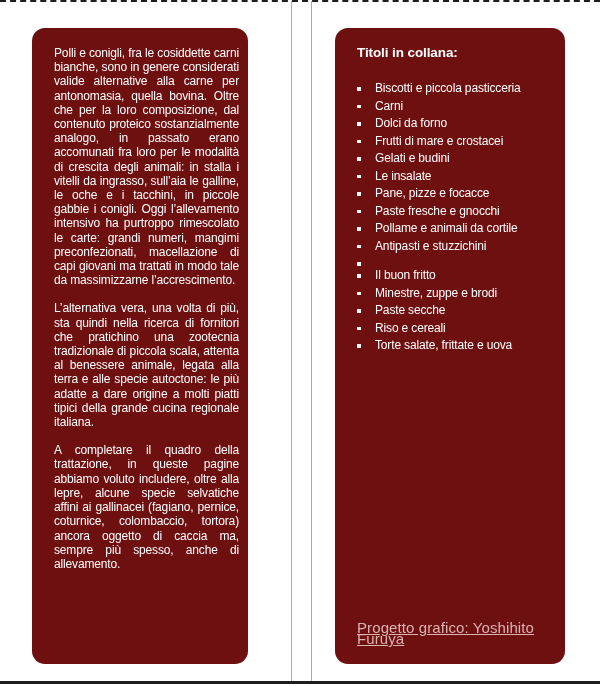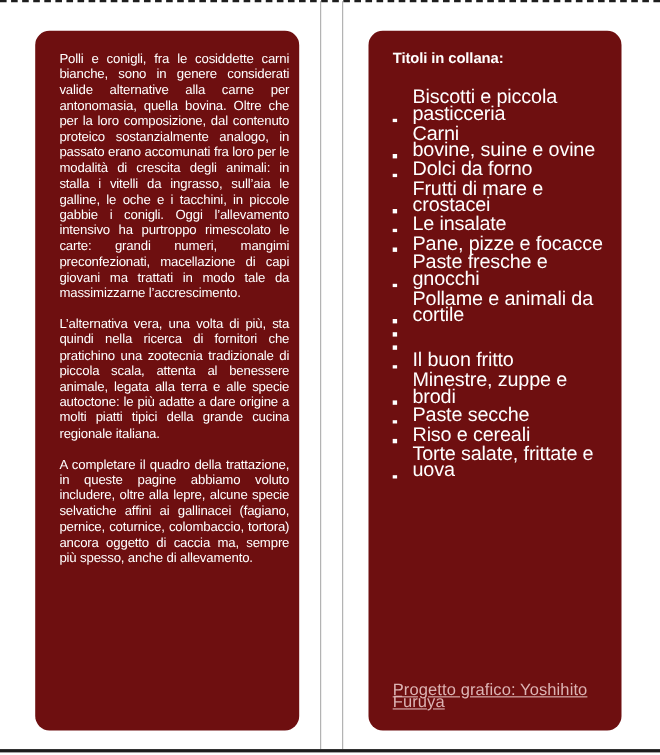--- a/index.html
+++ b/index.html
@@ -44,21 +44,21 @@
   .fold-line.f2 { left: 311px; }
 
   .panel {
     position: absolute;
     top: 28px;
     height: 636px;
     background: var(--panel-bg);
     border-radius: 13px;
     color: var(--text);
   }
-  .panel.left  { left: 32px;  width: 240px; }
+  .panel.left  { left: 32px;  width: 216px; }
   .panel.right { left: 335px; width: 230px; }
 
   
   .flap-text {
     padding: 18px 9px 0 22px;
   }
   .flap-text p {
     font-size: 12px;
     line-height: 14.2px;
     text-align: justify;
@@ -81,22 +81,22 @@
     letter-spacing: -0.1px;
     margin: 0 0 21px 0;
     color: var(--text);
   }
   .series h2.upcoming { margin-top: 40px; }
   ul.title-list {
     list-style: none;
   }
   ul.title-list li {
     display: flex;
-    align-items: flex-end;
-    font-size: 18px;
+    align-items: flex-start;
+    font-size: 12px;
     line-height: 15px;
     letter-spacing: -0.15px;
     margin-bottom: 2.5px;
   }
   .bullet {
     flex: 0 0 auto;
     width: 3.5px;
     height: 3.5px;
     margin-top: 6px;
     margin-right: 14.5px;
@@ -153,40 +153,46 @@
             <span class="item-text">
               <span>Biscotti e piccola pasticceria</span>
               
             </span>
           </li>
 
           <li>
             <span class="bullet"></span>
             <span class="item-text">
               <span>Carni</span>
-              <span class="sub">bovine, suine e ovine</span>
             </span>
           </li>
 
           <li>
             <span class="bullet"></span>
             <span class="item-text">
               <span>Dolci da forno</span>
               
             </span>
           </li>
 
           <li>
             <span class="bullet"></span>
             <span class="item-text">
               <span>Frutti di mare e crostacei</span>
               
             </span>
           </li>
 
+          <li>
+            <span class="bullet"></span>
+            <span class="item-text">
+              <span>Gelati e budini</span>
+              
+            </span>
+          </li>
 
           <li>
             <span class="bullet"></span>
             <span class="item-text">
               <span>Le insalate</span>
               
             </span>
           </li>
 
 
@@ -215,20 +221,24 @@
           </li>
 
 
         </ul>
 
 
       <ul class="title-list">
 
           <li>
             <span class="bullet"></span>
+            <span class="item-text">
+              <span>Antipasti e stuzzichini</span>
+              
+            </span>
           </li>
 
           <li>
             <span class="bullet"></span>
           </li>
 
           <li>
             <span class="bullet"></span>
             <span class="item-text">
               <span>Il buon fritto</span>

